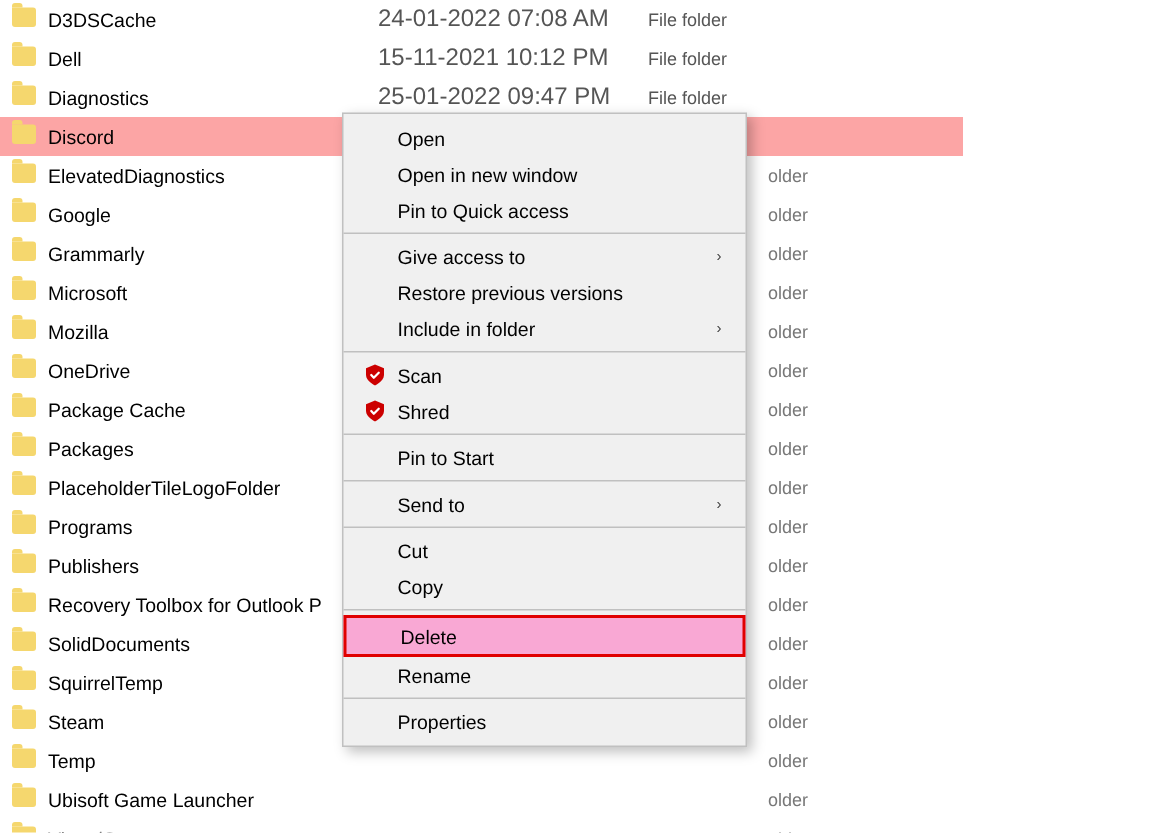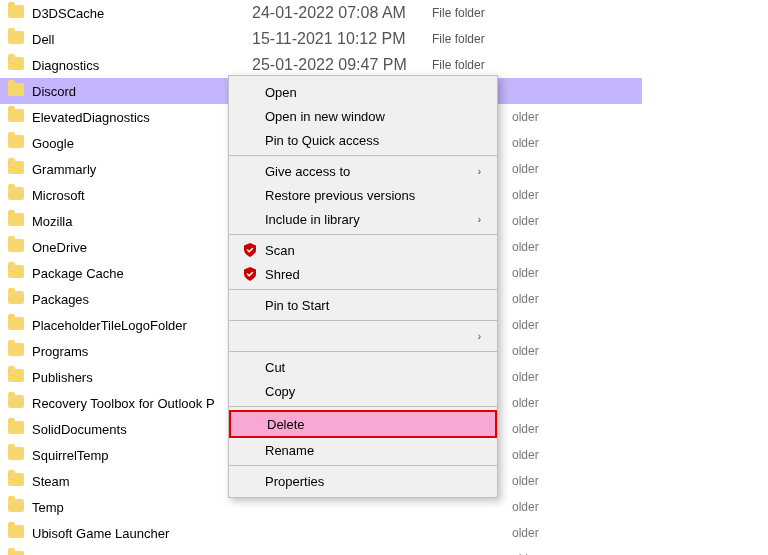--- a/index.html
+++ b/index.html
@@ -24,21 +24,21 @@
 
     .file-row {
       display: flex;
       align-items: center;
       height: 26px;
       padding: 0 8px;
       cursor: default;
     }
 
     .file-row.selected {
-      background: #c4b5fd;
+      background: #fca5a5;
       justify-content: space-between;
     }
 
     .file-icon {
       width: 18px;
       height: 16px;
       margin-right: 6px;
       flex-shrink: 0;
     }
 
@@ -276,21 +276,21 @@
       <span class="menu-icon"></span>
       <span class="item-label">Give access to</span>
       <span class="arrow">›</span>
     </div>
     <div class="menu-item">
       <span class="menu-icon"></span>
       <span class="item-label">Restore previous versions</span>
     </div>
     <div class="menu-item">
       <span class="menu-icon"></span>
-      <span class="item-label">Include in library</span>
+      <span class="item-label">Include in folder</span>
       <span class="arrow">›</span>
     </div>
     <div class="menu-separator"></div>
     <div class="menu-item">
       <span class="menu-icon">
         <svg width="14" height="16" viewBox="0 0 14 16">
       <path d="M7 1 L13 3.5 L13 8 C13 12 7 15 7 15 C7 15 1 12 1 8 L1 3.5 Z" fill="#cc0000"></path>
       <path d="M4.5 8 L6.2 9.8 L9.5 6.5" stroke="white" stroke-width="1.5" fill="none" stroke-linecap="round" stroke-linejoin="round"></path>
     </svg>
       </span>
@@ -306,20 +306,21 @@
       <span class="item-label">Shred</span>
     </div>
     <div class="menu-separator"></div>
     <div class="menu-item">
       <span class="menu-icon"></span>
       <span class="item-label">Pin to Start</span>
     </div>
     <div class="menu-separator"></div>
     <div class="menu-item">
       <span class="menu-icon"></span>
+      <span class="item-label">Send to</span>
       <span class="arrow">›</span>
     </div>
     <div class="menu-separator"></div>
     <div class="menu-item">
       <span class="menu-icon"></span>
       <span class="item-label">Cut</span>
     </div>
     <div class="menu-item">
       <span class="menu-icon"></span>
       <span class="item-label">Copy</span>

